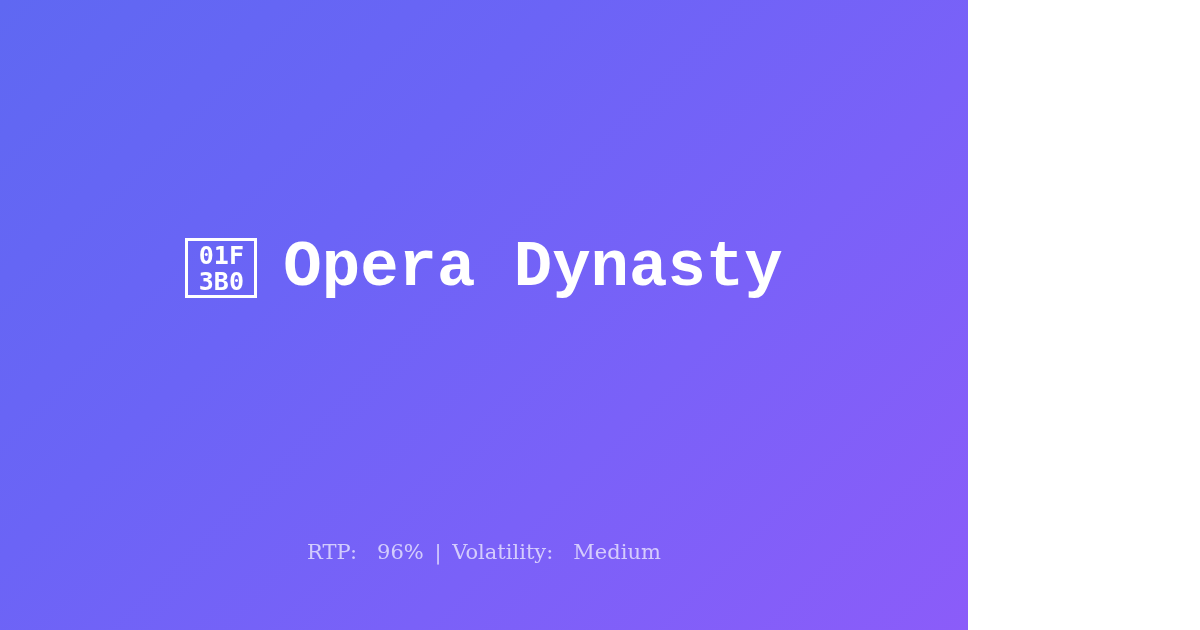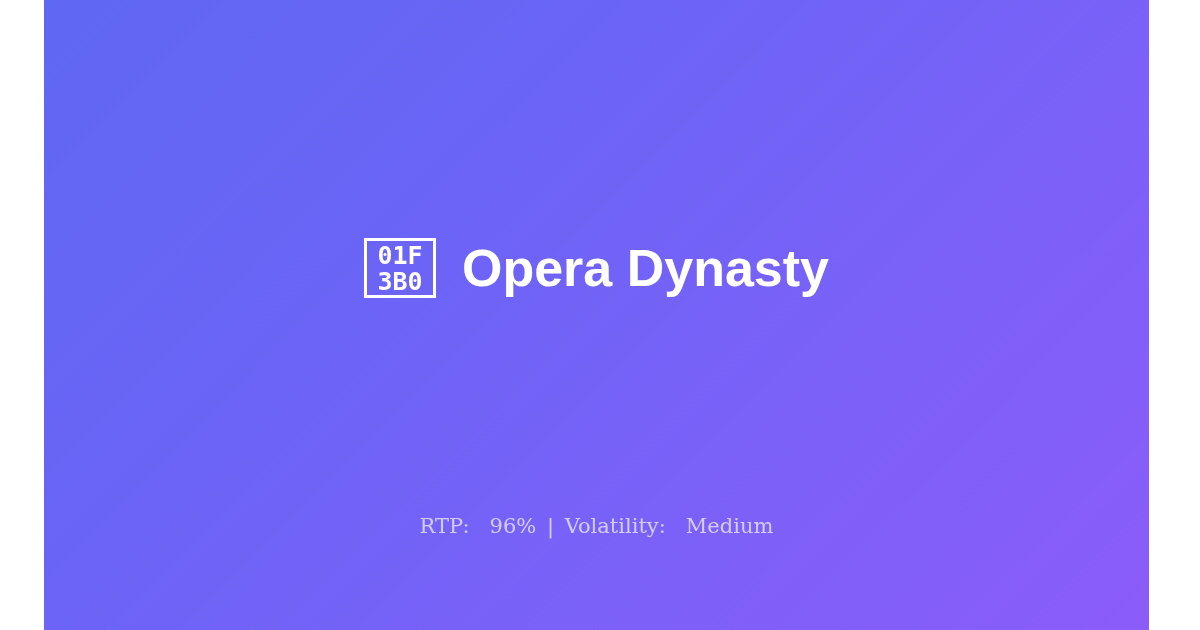--- a/index.html
+++ b/index.html
@@ -9,28 +9,27 @@
   body {
     width: 1200px;
     height: 630px;
     overflow: hidden;
     font-family: "DejaVu Serif", "Liberation Serif", serif;
   }
 
   .og-card {
     position: relative;
     box-sizing: border-box;
-    width: 1105px;
+    width: 968px;
     height: 630px;
     display: flex;
     flex-direction: column;
     align-items: center;
     justify-content: flex-start;
     background: linear-gradient(135deg, #5f68f2 0%, #6b64f6 35%, #7a61f8 65%, #8b5cf9 100%);
-    margin-left: 44px;
   }
 
   
   .hero {
     position: absolute;
     left: 0;
     right: 0;
     top: 228px;
     display: flex;
     flex-direction: column;
@@ -63,23 +62,23 @@
     letter-spacing: 0px;
     color: #ffffff;
     padding: 1px 2px 0 2px;
     flex: 0 0 auto;
   }
   .tofu-glyph span {
     display: block;
   }
 
   .page-title {
-    font-family: Liberation Sans, sans-serif;
+    font-family: Liberation Mono, monospace;
     font-weight: 700;
-    font-size: 52px;
+    font-size: 64px;
     line-height: 80px;
     color: #ffffff;
     white-space: nowrap;
     margin: 0;
     padding: 0;
   }
 
   .page-subtitle {
     margin-top: 20px;
     font-family: "DejaVu Serif", "Liberation Serif", serif;
@@ -88,21 +87,21 @@
     line-height: 44px;
     color: rgba(255, 255, 255, 0.82);
     white-space: nowrap;
   }
 
   
   .meta-line {
     position: absolute;
     left: 0;
     right: 0;
-    top: 512px;
+    top: 538px;
     text-align: center;
     font-family: "DejaVu Serif", "Liberation Serif", serif;
     font-weight: 400;
     font-size: 21px;
     line-height: 28px;
     color: rgba(255, 255, 255, 0.68);
     white-space: nowrap;
   }
   .meta-line .sep {
     padding: 0 4px;

